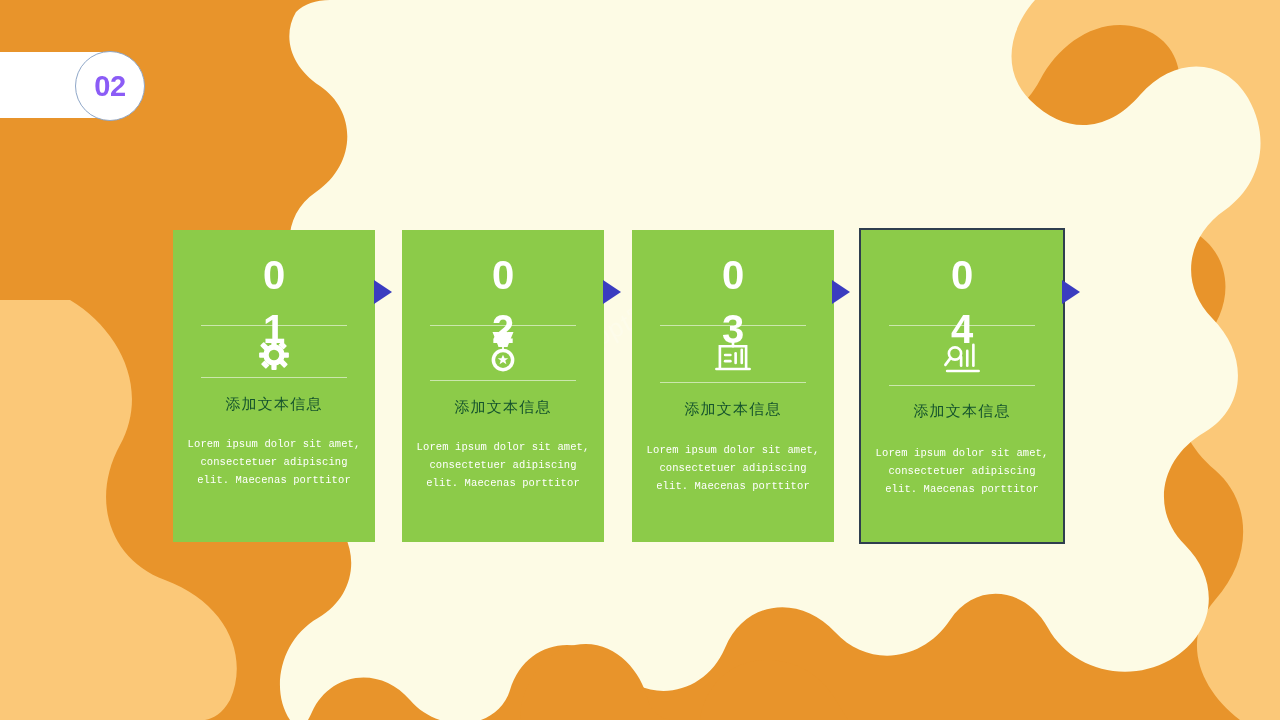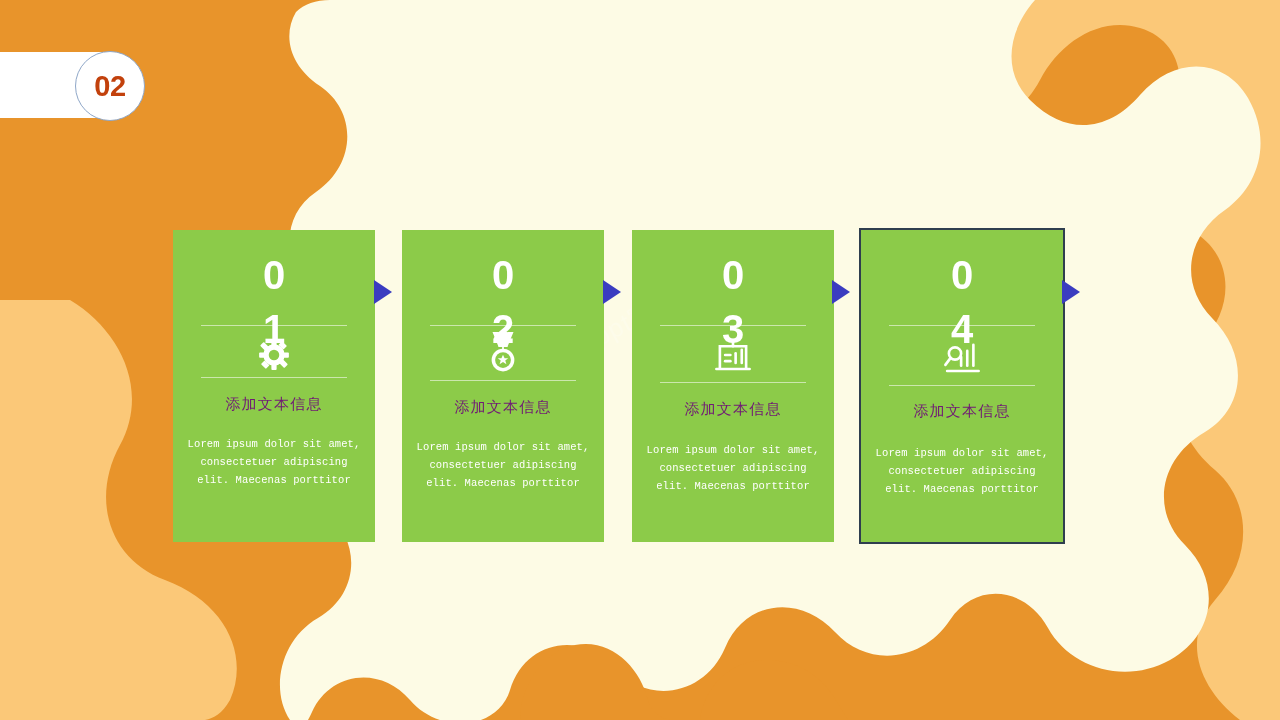--- a/index.html
+++ b/index.html
@@ -23,21 +23,21 @@
   }
   .badge-circle {
     position:absolute; left:75px; top:51px;
     width:70px; height:70px;
     border-radius:50%;
     background:#FFFFFF;
     border:1.4px solid #8FA7C8;
     display:flex; align-items:center; justify-content:center;
   }
   .badge-circle span {
-    font-size:29px; font-weight:bold; color:#c2410c;
+    font-size:29px; font-weight:bold; color:#8b5cf6;
     letter-spacing:-0.5px;
     font-family:"Liberation Sans", sans-serif;
   }
 
   
   .cards { position:absolute; left:0; top:0; width:1280px; height:720px; }
 
   .card {
     position:absolute;
     background:#8CCB49;
@@ -60,21 +60,21 @@
   }
 
   .card-icon {
     position:absolute; left:0; right:0;
     display:flex; align-items:center; justify-content:center;
   }
   .card-icon svg { display:block; }
 
   .card-title {
     position:absolute; left:0; right:0;
-    font-size:15px; color:#701a75; letter-spacing:1.2px;
+    font-size:15px; color:#14532d; letter-spacing:1.2px;
     font-family:"Liberation Sans", sans-serif;
   }
   .card-body {
     position:absolute; left:10px; right:10px;
     font-family:"Liberation Mono", monospace;
     font-size:10.5px; line-height:1.72; color:#FFFFFF;
     letter-spacing:0.1px;
   }
 
   

